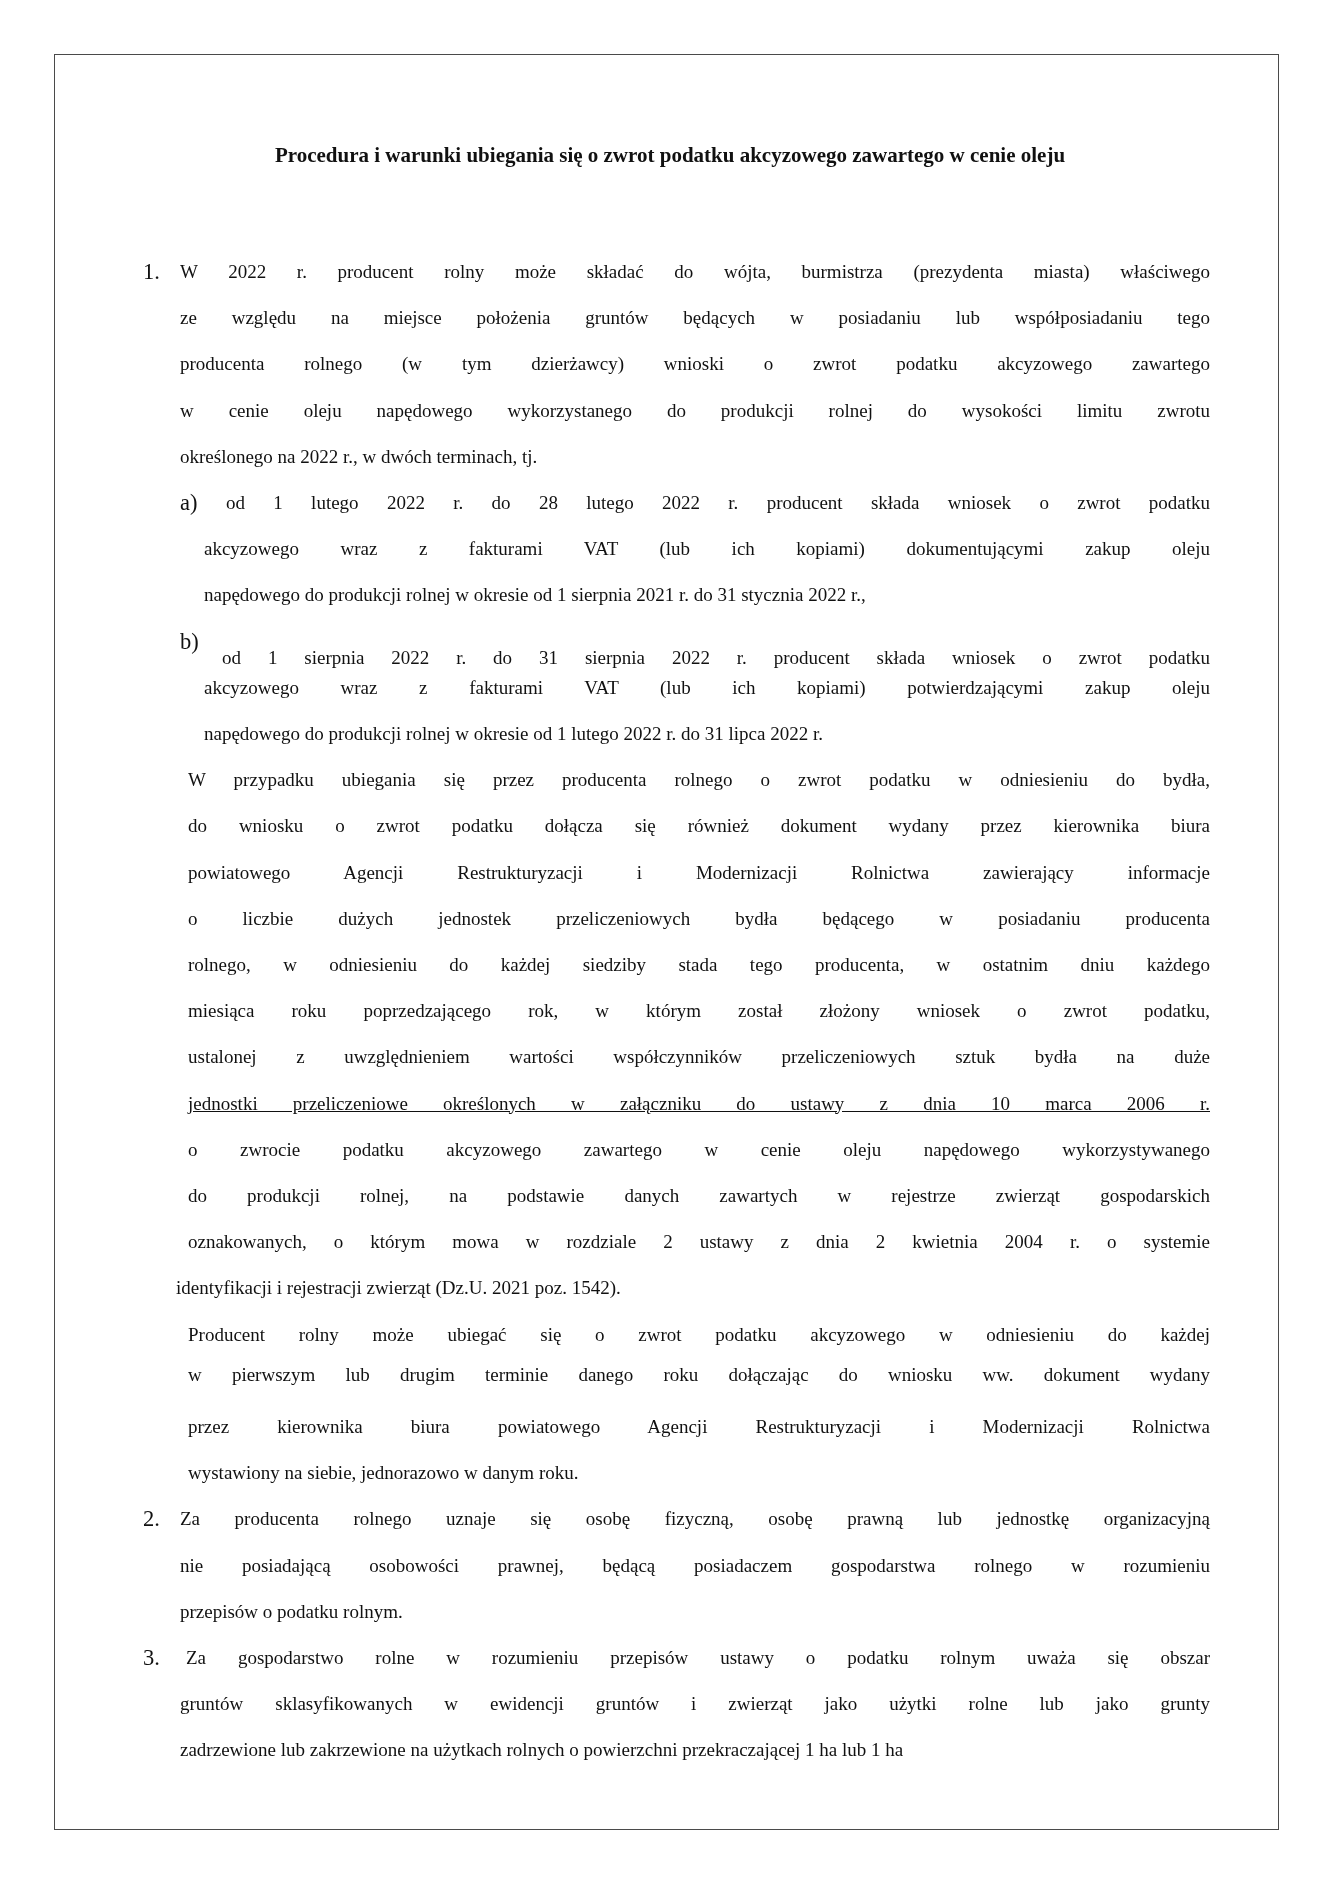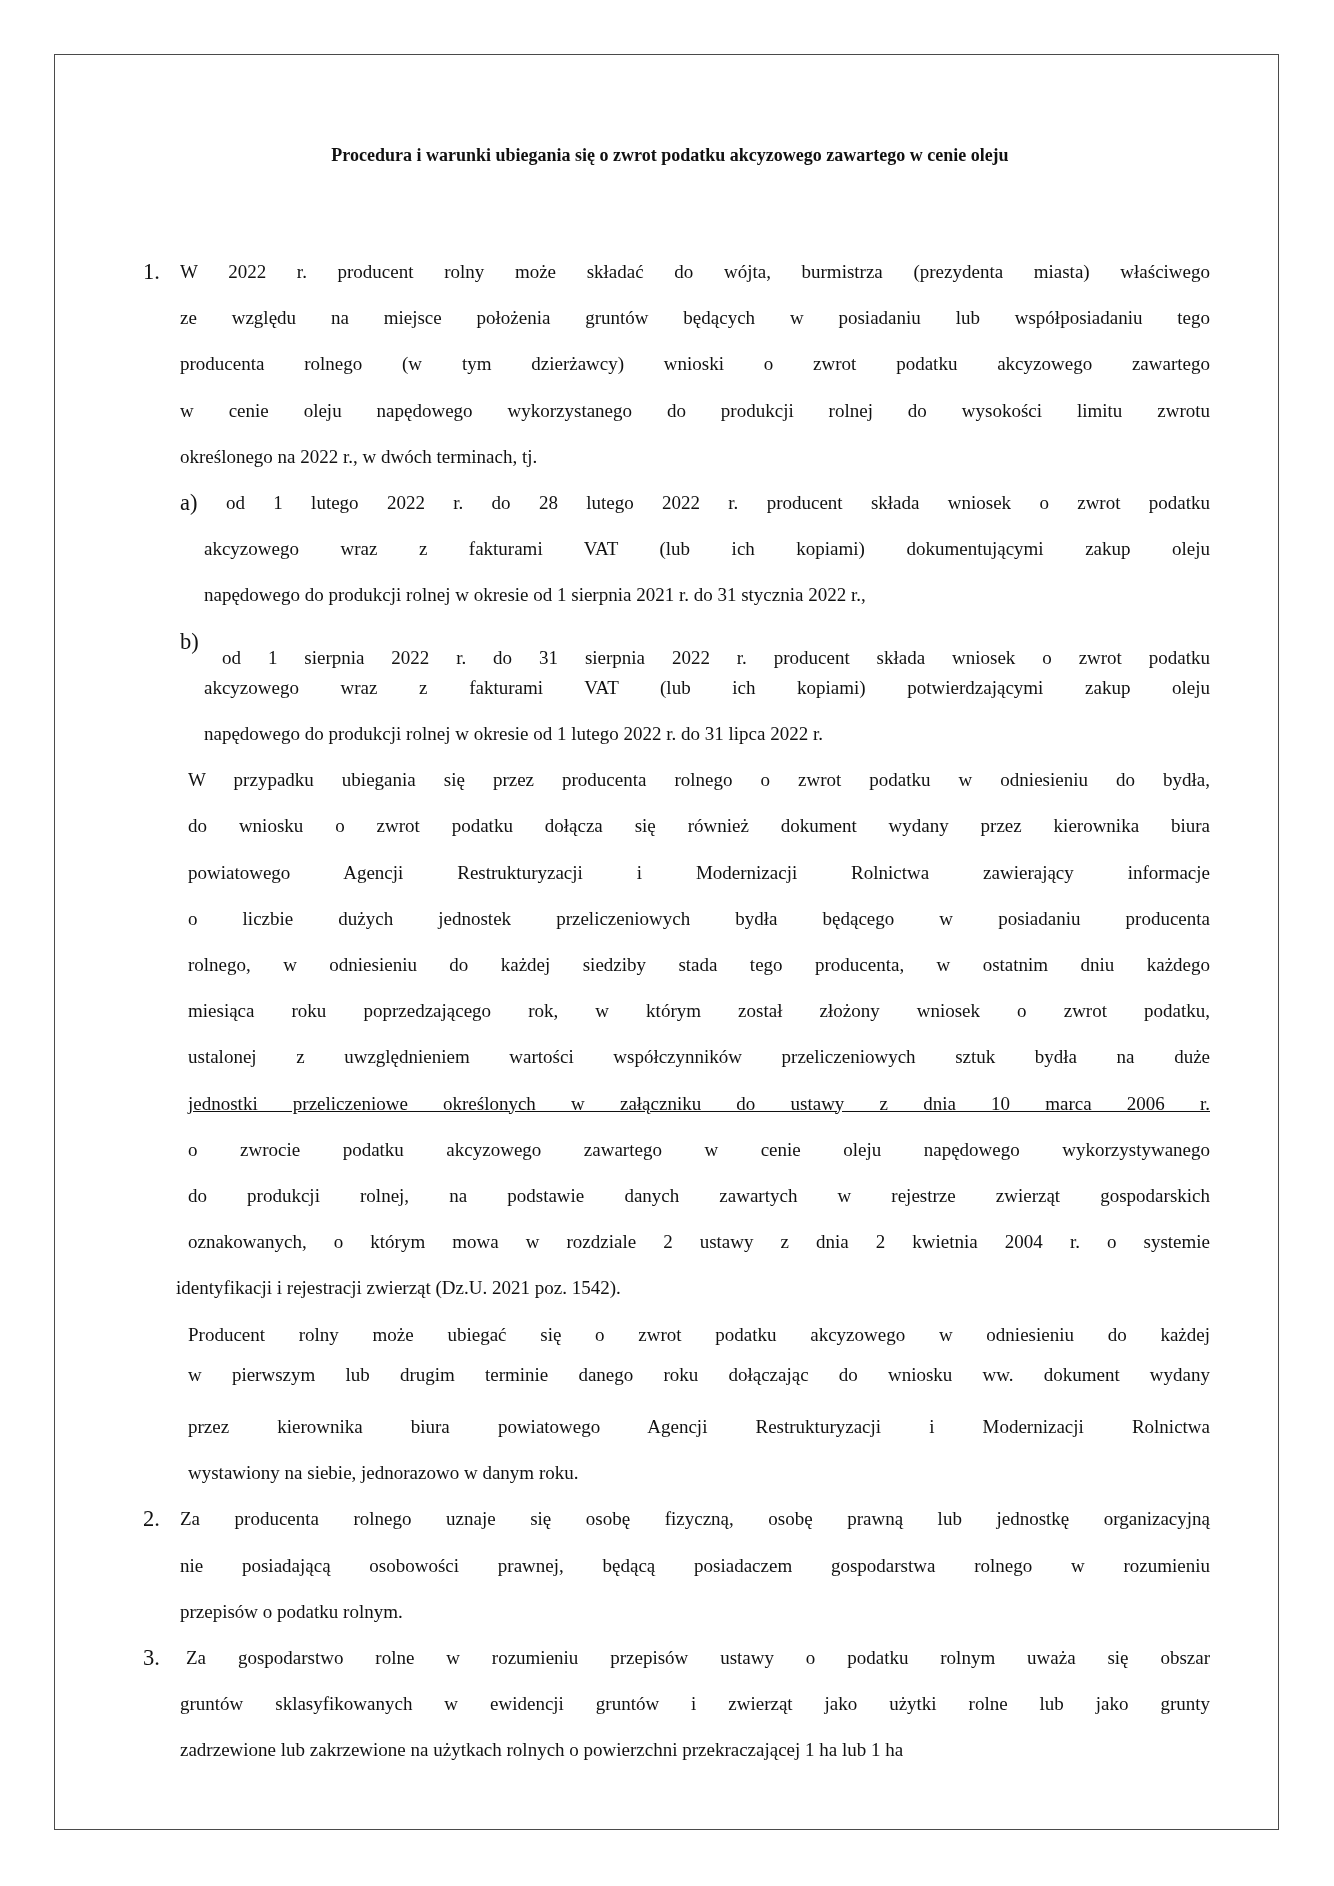--- a/index.html
+++ b/index.html
@@ -1,21 +1,21 @@
 <!DOCTYPE html>
 <html><head>
 <meta charset="utf-8">
 <style>
   html, body { margin: 0; padding: 0; background: #ffffff; }
   body { width: 1334px; height: 1886px; position: relative; overflow: hidden;
          font-family: "Liberation Serif", "DejaVu Serif", serif; color: #111; }
   .page-frame { position: absolute; left: 54px; top: 54px; width: 1225px; height: 1776px;
                 border: 1.5px solid #4a4a4a; box-sizing: border-box; }
   .title { position: absolute; left: 130px; width: 1080px; top: 140px;
-           text-align: center; font-weight: bold; font-size: 18px; line-height: 31px; }
+           text-align: center; font-weight: bold; font-size: 21px; line-height: 31px; }
   .body { position: absolute; left: 0; top: 0; width: 1334px; }
   .line { position: absolute; font-size: 19px; line-height: 30px; white-space: nowrap; }
   .just { text-align: justify; text-align-last: justify; white-space: normal; }
   .num { position: absolute; font-size: 22.5px; line-height: 30px; }
 </style>
 </head>
 <body>
 
 <div class="page-frame"></div>
 

